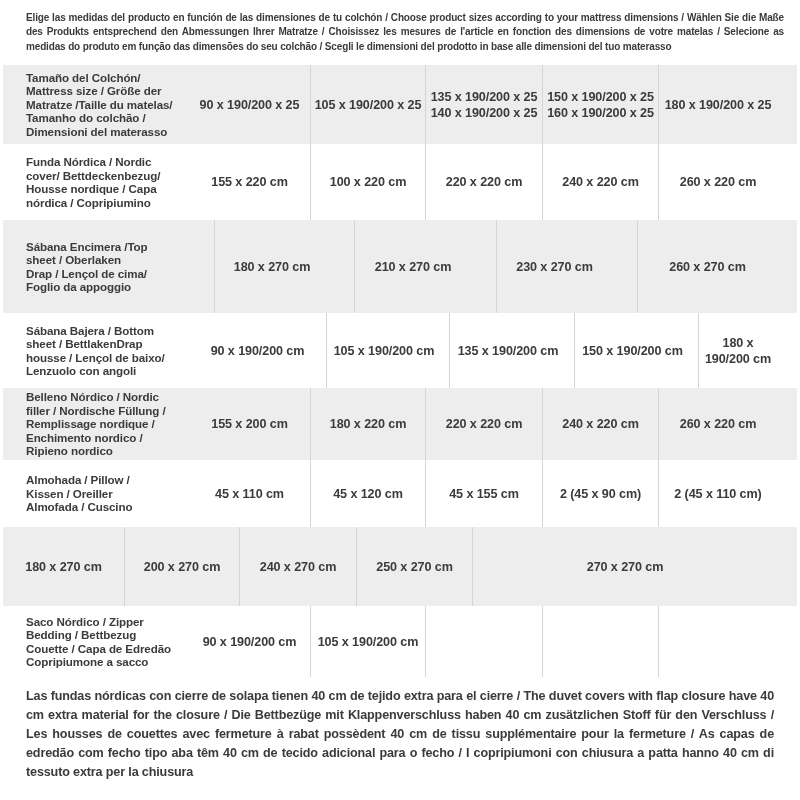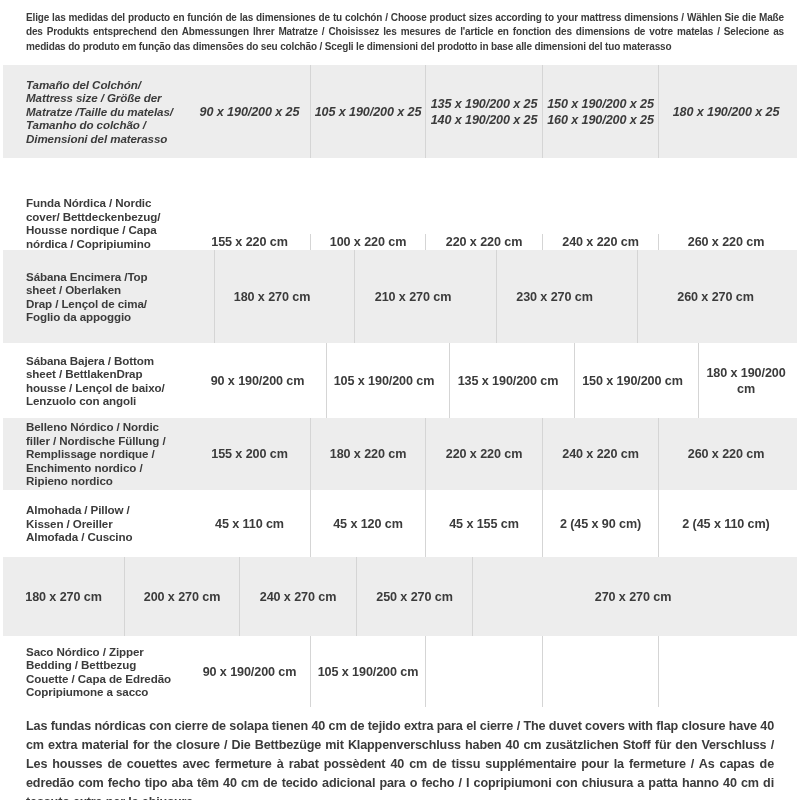--- a/index.html
+++ b/index.html
@@ -33,23 +33,23 @@
     width:115px;
     justify-content:center;
     text-align:center;
     font-size:12.6px;
     line-height:16px;
     letter-spacing:-0.1px;
   }
   .val-cell.c0 { width:121px; }
   .val-cell.c2 { width:117px; }
   .val-cell.c3 { width:116px; }
-  .val-cell.c4 { flex:1; padding-right:4px; }
+  .val-cell.c4 { flex:1; padding-right:20px; }
   .val-cell:not(.c0) { border-left:1px solid #d5d5d5; }
-  .h0{height:93px;font-style:italic;} .h1{height:92px;align-items:flex-end;} .h2{height:93px;gap:25px;} .h3{height:75px;gap:8px;}
+  .h0{height:79px;} .h1{height:76px;} .h2{height:93px;gap:25px;} .h3{height:75px;gap:8px;}
   .h4{height:72px;} .h5{height:67px;} .h6{height:79px;} .h7{height:71px;}
   .footnote {
     margin: 10px 26px 0 26px;
     font-size: 12.6px;
     line-height: 1.5;
     text-align: justify;
     letter-spacing: -0.15px;
   }
 </style>
 </head>

